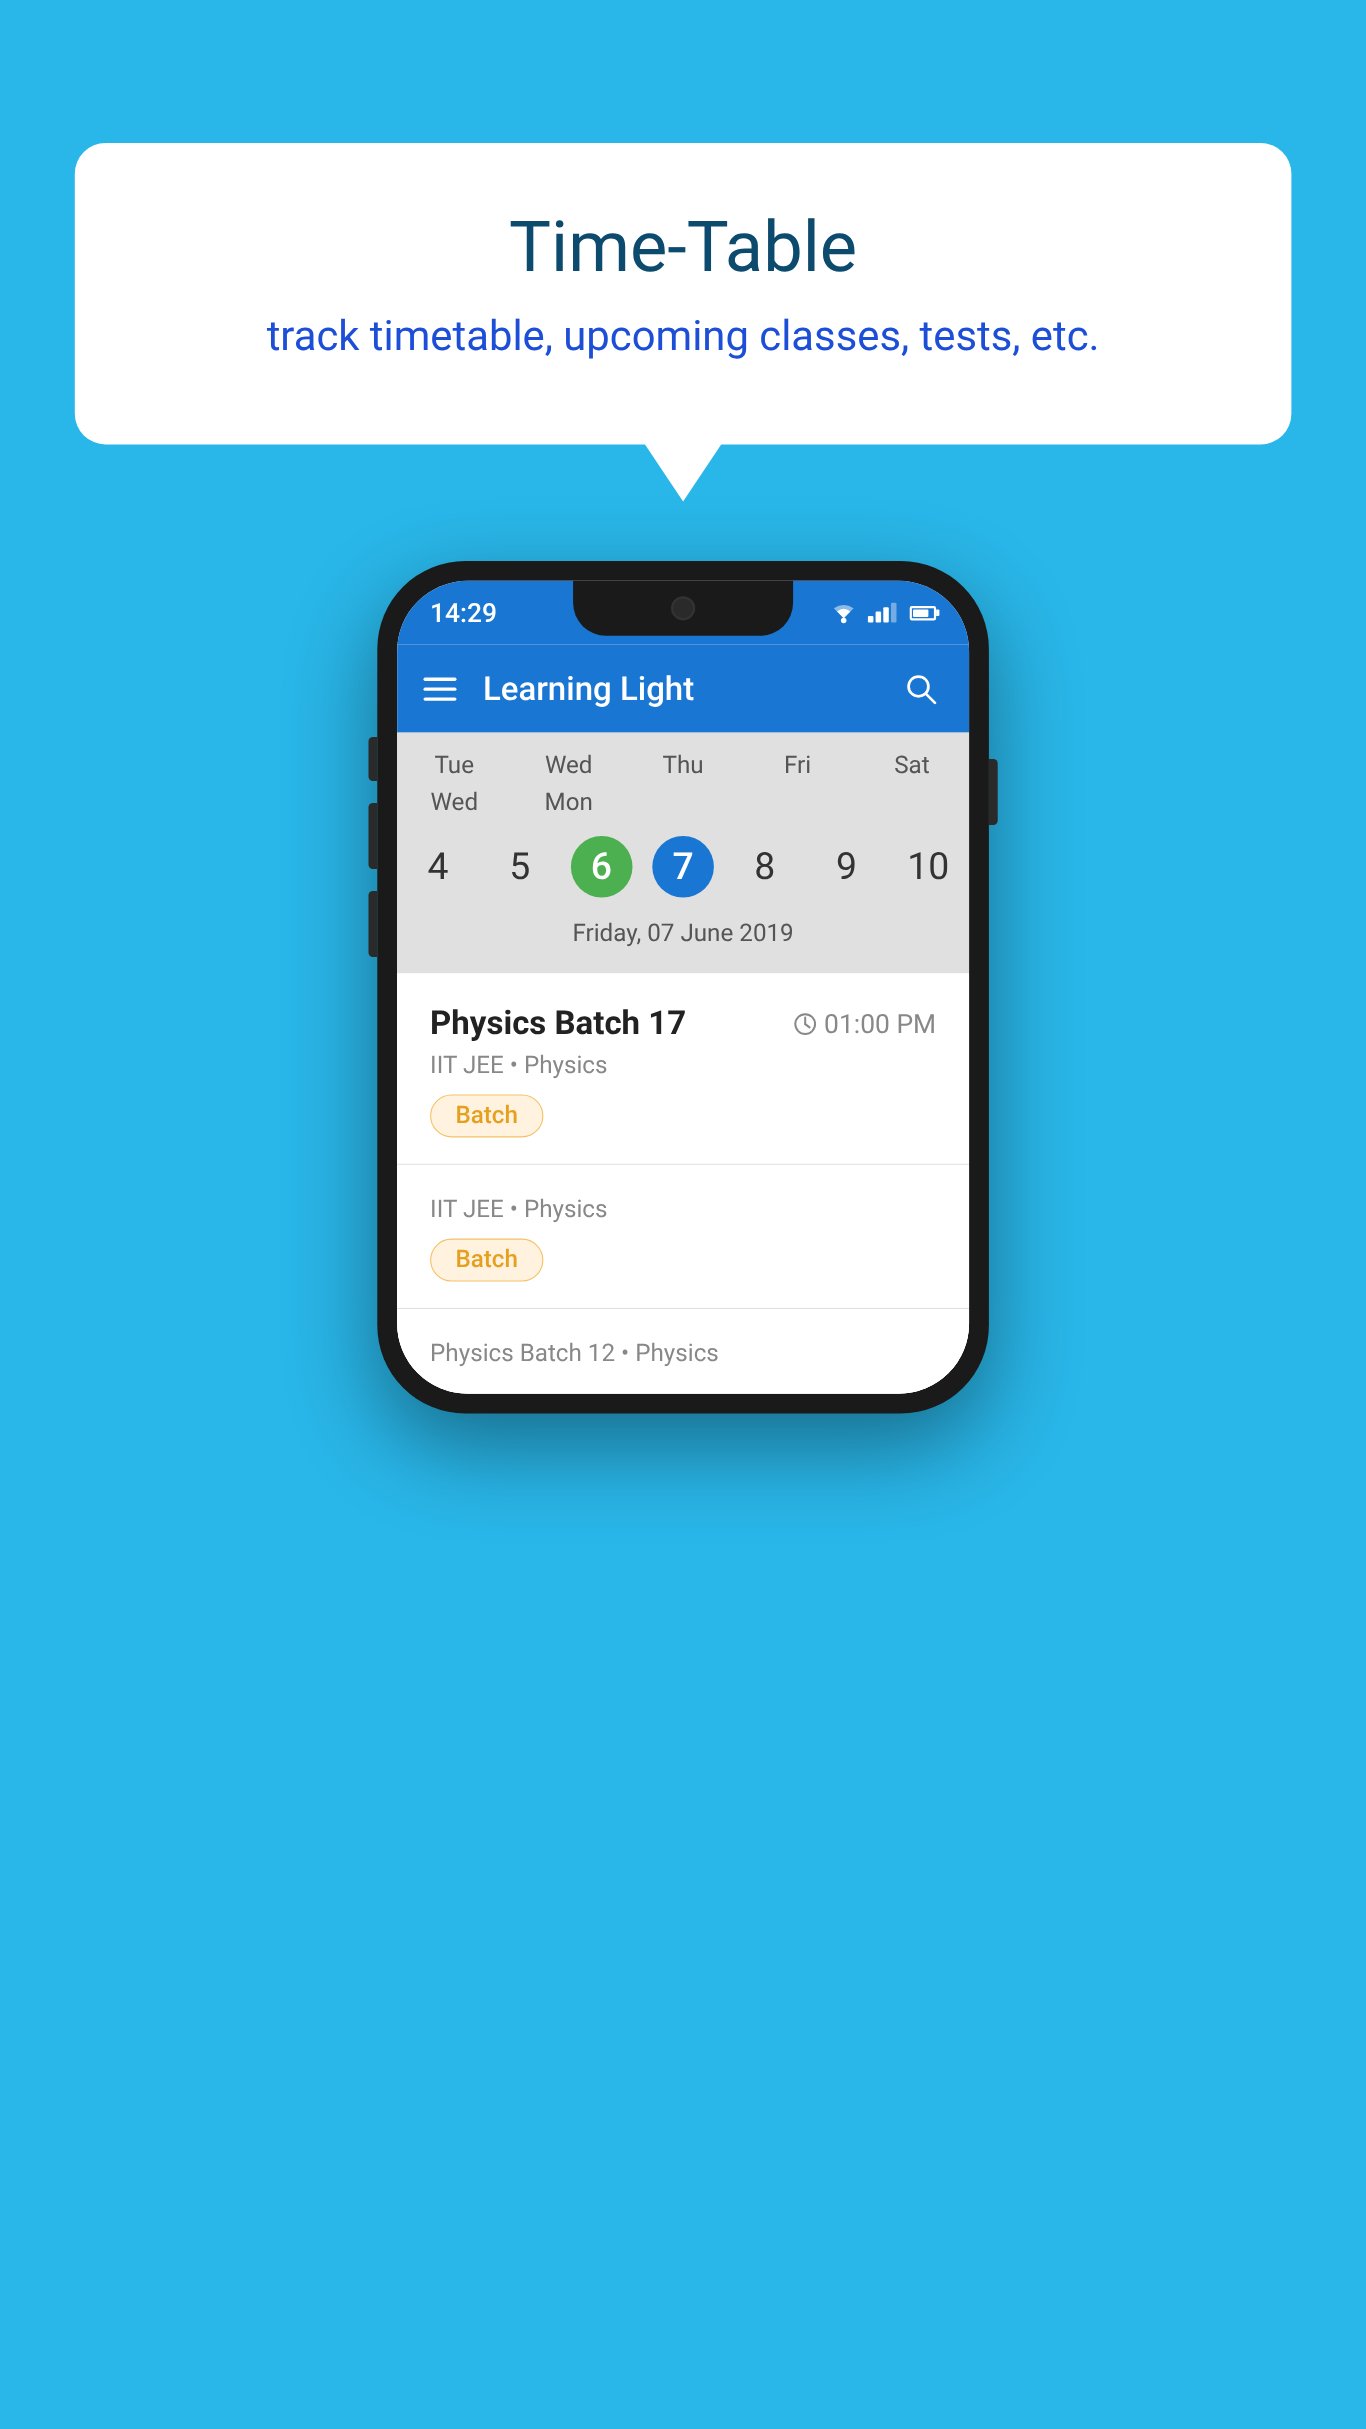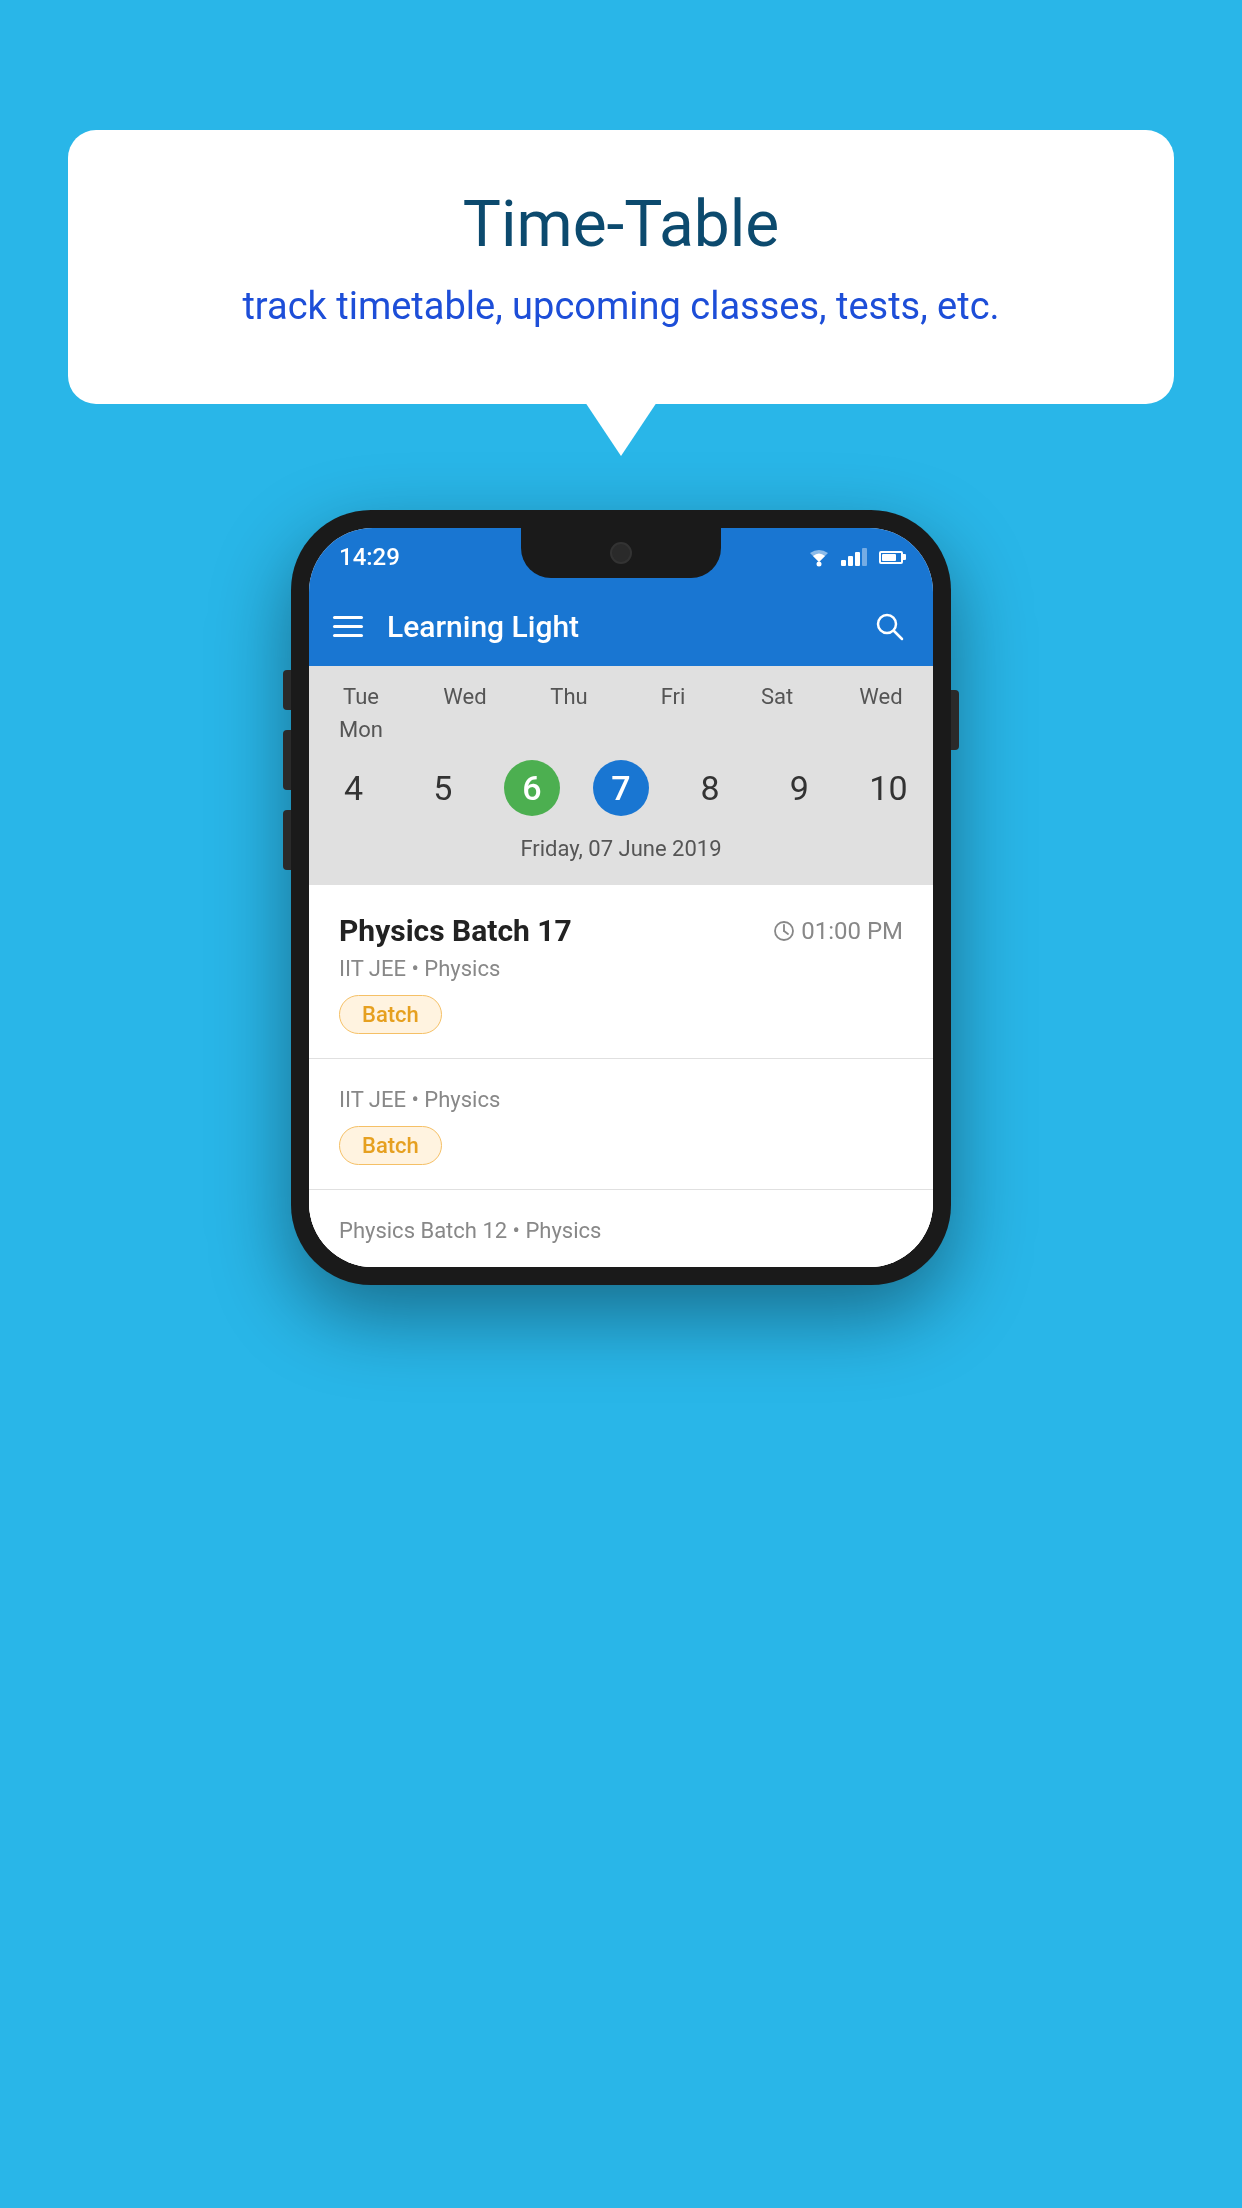--- a/index.html
+++ b/index.html
@@ -61,21 +61,21 @@
       font-weight: 400;
       line-height: 1.4;
     }
 
     
     .phone-container {
       position: absolute;
       top: 510px;
       left: 50%;
       transform: translateX(-50%);
-      width: 660px;
+      width: 556px;
       border-radius: 13px;
     }
 
     .phone-outer {
       background: #1a1a1a;
       border-radius: 80px;
       padding: 18px;
       box-shadow: 0 30px 80px rgba(0,0,0,0.4);
       position: relative;
     }
@@ -171,21 +171,21 @@
     }
 
     
     .calendar-strip {
       background: #e0e0e0;
       padding: 18px 0 10px;
     }
 
     .day-labels {
       display: grid;
-      grid-template-columns: repeat(6, 1fr);
+      grid-template-columns: repeat(5, 1fr);
       text-align: center;
     }
 
     .day-label {
       font-size: 22px;
       color: #555;
       padding-bottom: 8px;
       font-weight: 400;
     }
 

